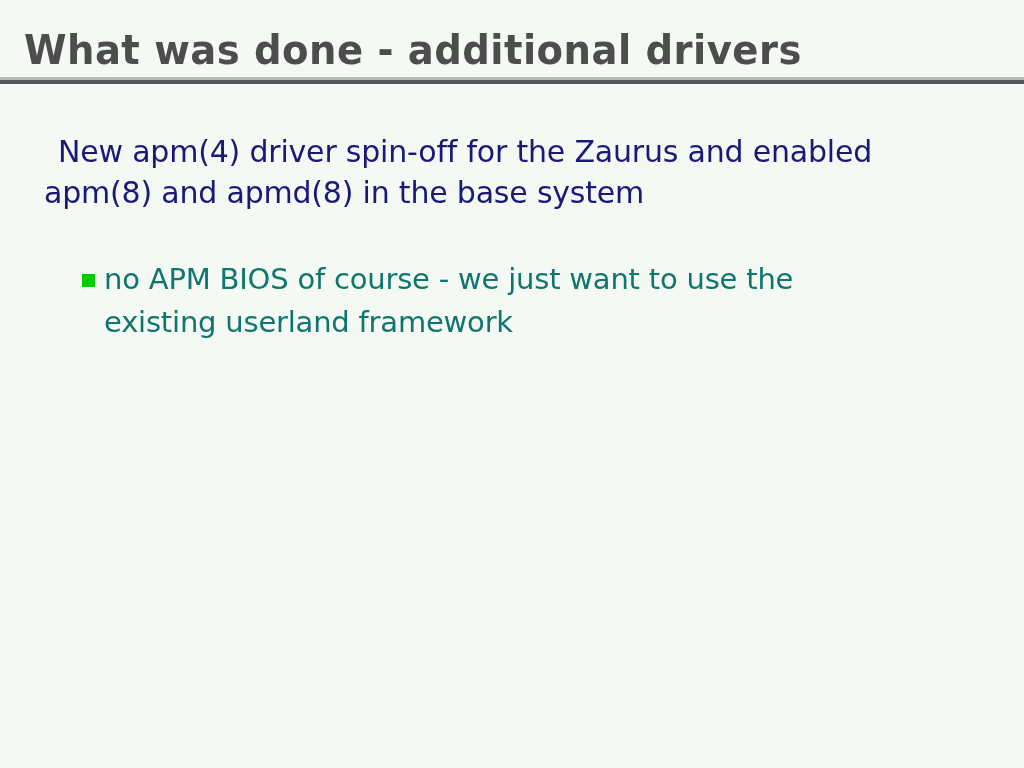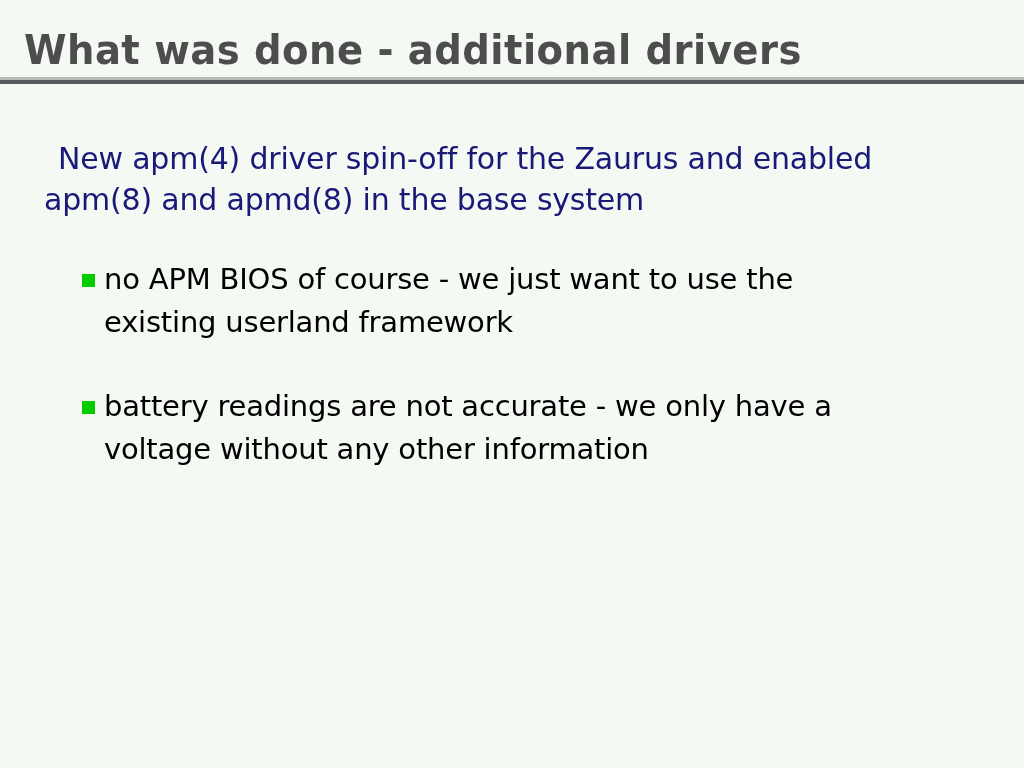--- a/index.html
+++ b/index.html
@@ -76,21 +76,21 @@
     position: absolute;
     left: 0;
     top: 68px;
     width: 1024px;
     height: 700px;
   }
 
   #lead-paragraph {
     position: absolute;
     left: 44px;
-    top: 70px;
+    top: 63px;
     width: 930px;
     margin: 0;
     font-family: "DejaVu Sans", sans-serif;
     font-size: 30px;
     line-height: 41px;
     color: #191978;
     text-indent: 14px;
     letter-spacing: -0.2px;
   }
 
@@ -120,21 +120,21 @@
     width: 13px;
     height: 13px;
     background: #00cc00;
   }
 
   .bullet-text {
     display: block;
     font-family: "DejaVu Sans", sans-serif;
     font-size: 29px;
     line-height: 43px;
-    color: #000000;
+    color: #0f766e;
     letter-spacing: -0.2px;
     max-width: 800px;
   }
 </style>
 </head>
 <body>
 
 <div id="slide">
 
   <div id="title-block">
@@ -149,21 +149,17 @@
 
     <p id="lead-paragraph">New apm(4) driver spin-off for the Zaurus and enabled apm(8) and apmd(8) in the base system</p>
 
     <ul id="bullet-list">
 
       <li class="bullet-item">
         <span class="bullet-marker"></span>
         <span class="bullet-text">no APM BIOS of course - we just want to use the existing userland framework</span>
       </li>
 
-      <li class="bullet-item">
-        <span class="bullet-marker"></span>
-        <span class="bullet-text">battery readings are not accurate - we only have a voltage without any other information</span>
-      </li>
 
 
     </ul>
   </div>
 </div>
 
 </body></html>

